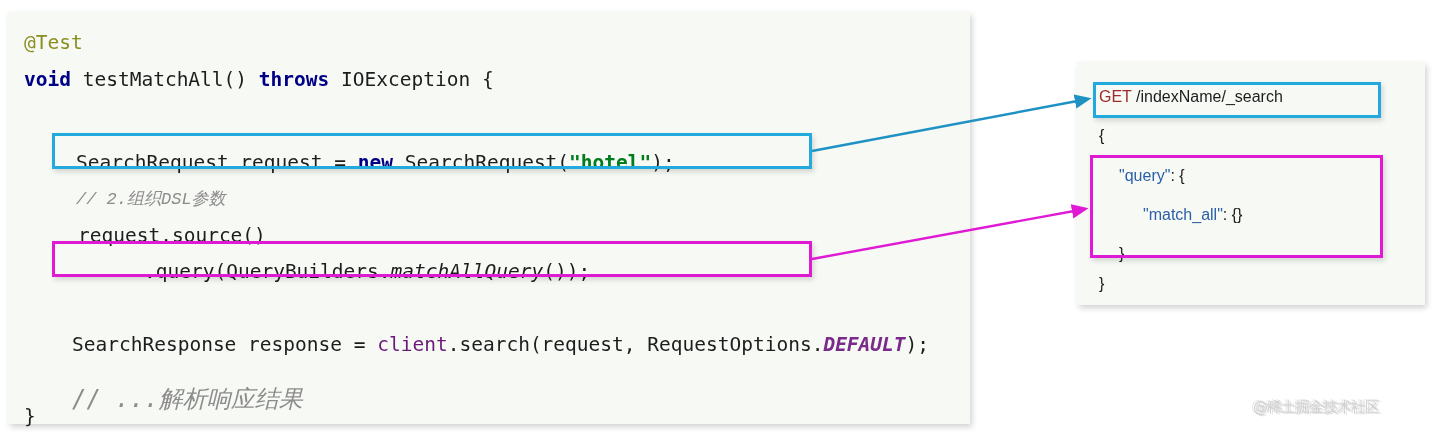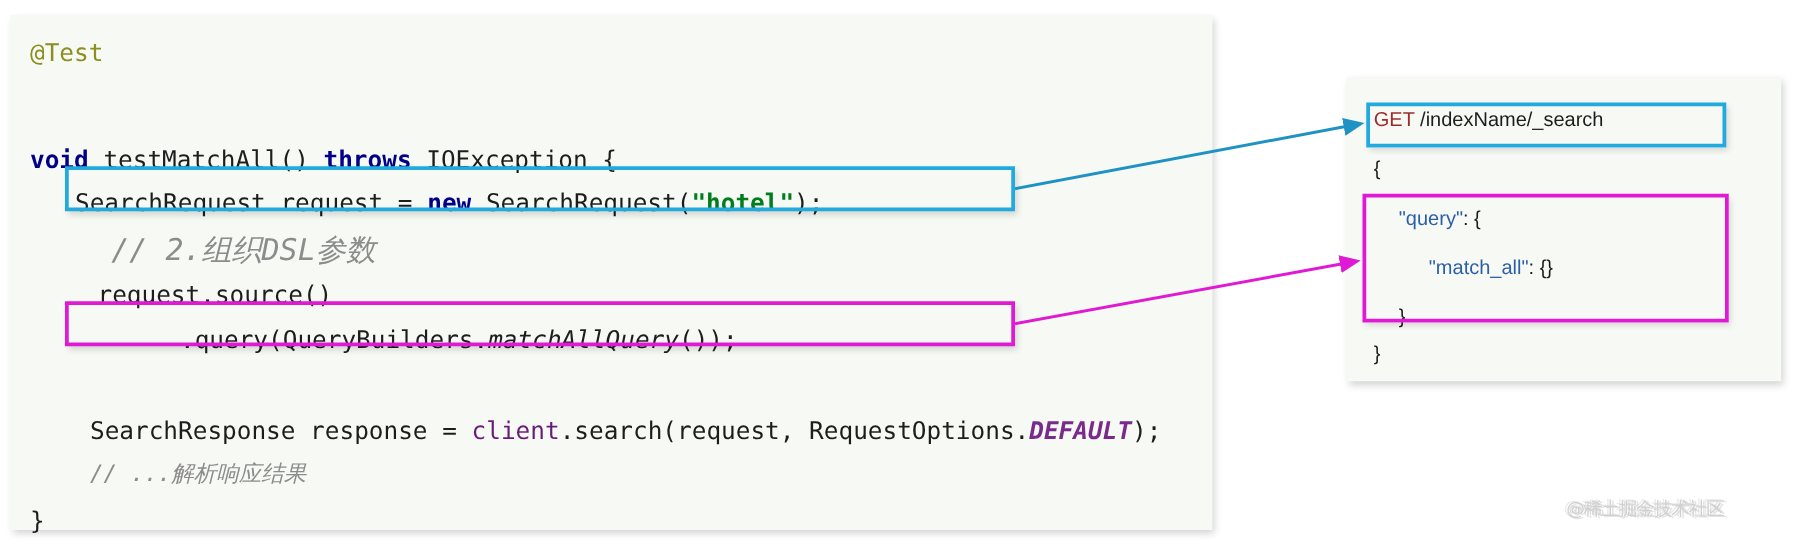--- a/index.html
+++ b/index.html
@@ -81,35 +81,35 @@
 </style>
 </head>
 <body>
 
 <div id="stage">
 
   <div class="panel" id="code-panel">
 
     <div class="code-line" style="left:16px;top:20px;"><span class="anno">@Test</span></div>
 
-    <div class="code-line" style="left:16px;top:57px;margin-top:48px;"><span class="kw">void</span><span> testMatchAll() </span><span class="kw">throws</span><span> IOException {</span></div>
+    <div class="code-line" style="left:16px;top:57px;"><span class="kw">void</span><span> testMatchAll() </span><span class="kw">throws</span><span> IOException {</span></div>
 
 
-    <div class="code-line" style="left:52px;top:140px;"><span>SearchRequest request = </span><span class="kw">new</span><span> SearchRequest(</span><span class="str">"hotel"</span><span>);</span></div>
+    <div class="code-line" style="left:68px;top:140px;"><span>SearchRequest request = </span><span class="kw">new</span><span> SearchRequest(</span><span class="str">"hotel"</span><span>);</span></div>
 
-    <div class="code-line cmt" style="left:81px;top:177px;font-size:24px;">// 2.组织DSL参数</div>
+    <div class="code-line cmt" style="left:68px;top:177px;font-size:17px;font-family:Liberation Mono, monospace;">// 2.组织DSL参数</div>
 
     <div class="code-line" style="left:70px;top:213px;">request.source()</div>
 
     <div class="code-line" style="left:136px;top:249px;"><span>.query(QueryBuilders.</span><span class="ident-it">matchAllQuery</span><span>());</span></div>
 
 
     <div class="code-line" style="left:64px;top:322px;"><span>SearchResponse response = </span><span class="clientkw">client</span><span>.search(request, RequestOptions.</span><span class="sfield">DEFAULT</span><span>);</span></div>
 
-    <div class="code-line cmt" style="left:64px;top:357px;font-size:18px;">// ...解析响应结果</div>
+    <div class="code-line cmt" style="left:64px;top:376px;font-size:24px;">// ...解析响应结果</div>
 
     <div class="code-line" style="left:16px;top:394px;">}</div>
   </div>
 
   <div class="hl hl-cyan" style="left:52px;top:133px;width:760px;height:36px;"></div>
   <div class="hl hl-magenta" style="left:52px;top:241px;width:760px;height:36px;"></div>
 
   <div class="panel" id="dsl-panel">
 
     <div class="dsl-line" style="left:22px;top:24px;"><span class="verb">GET</span><span> /indexName/_search</span></div>

